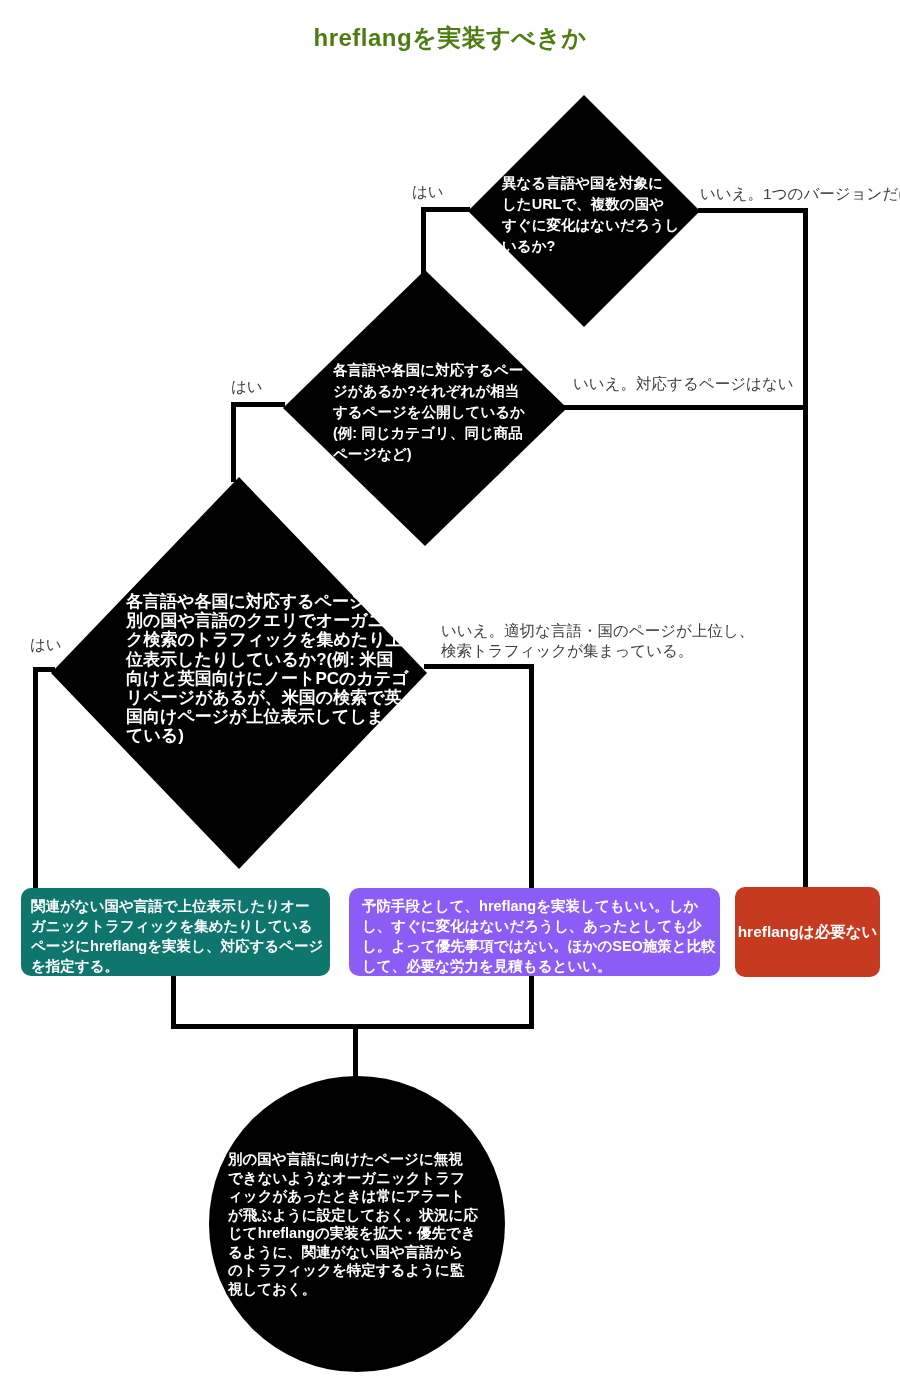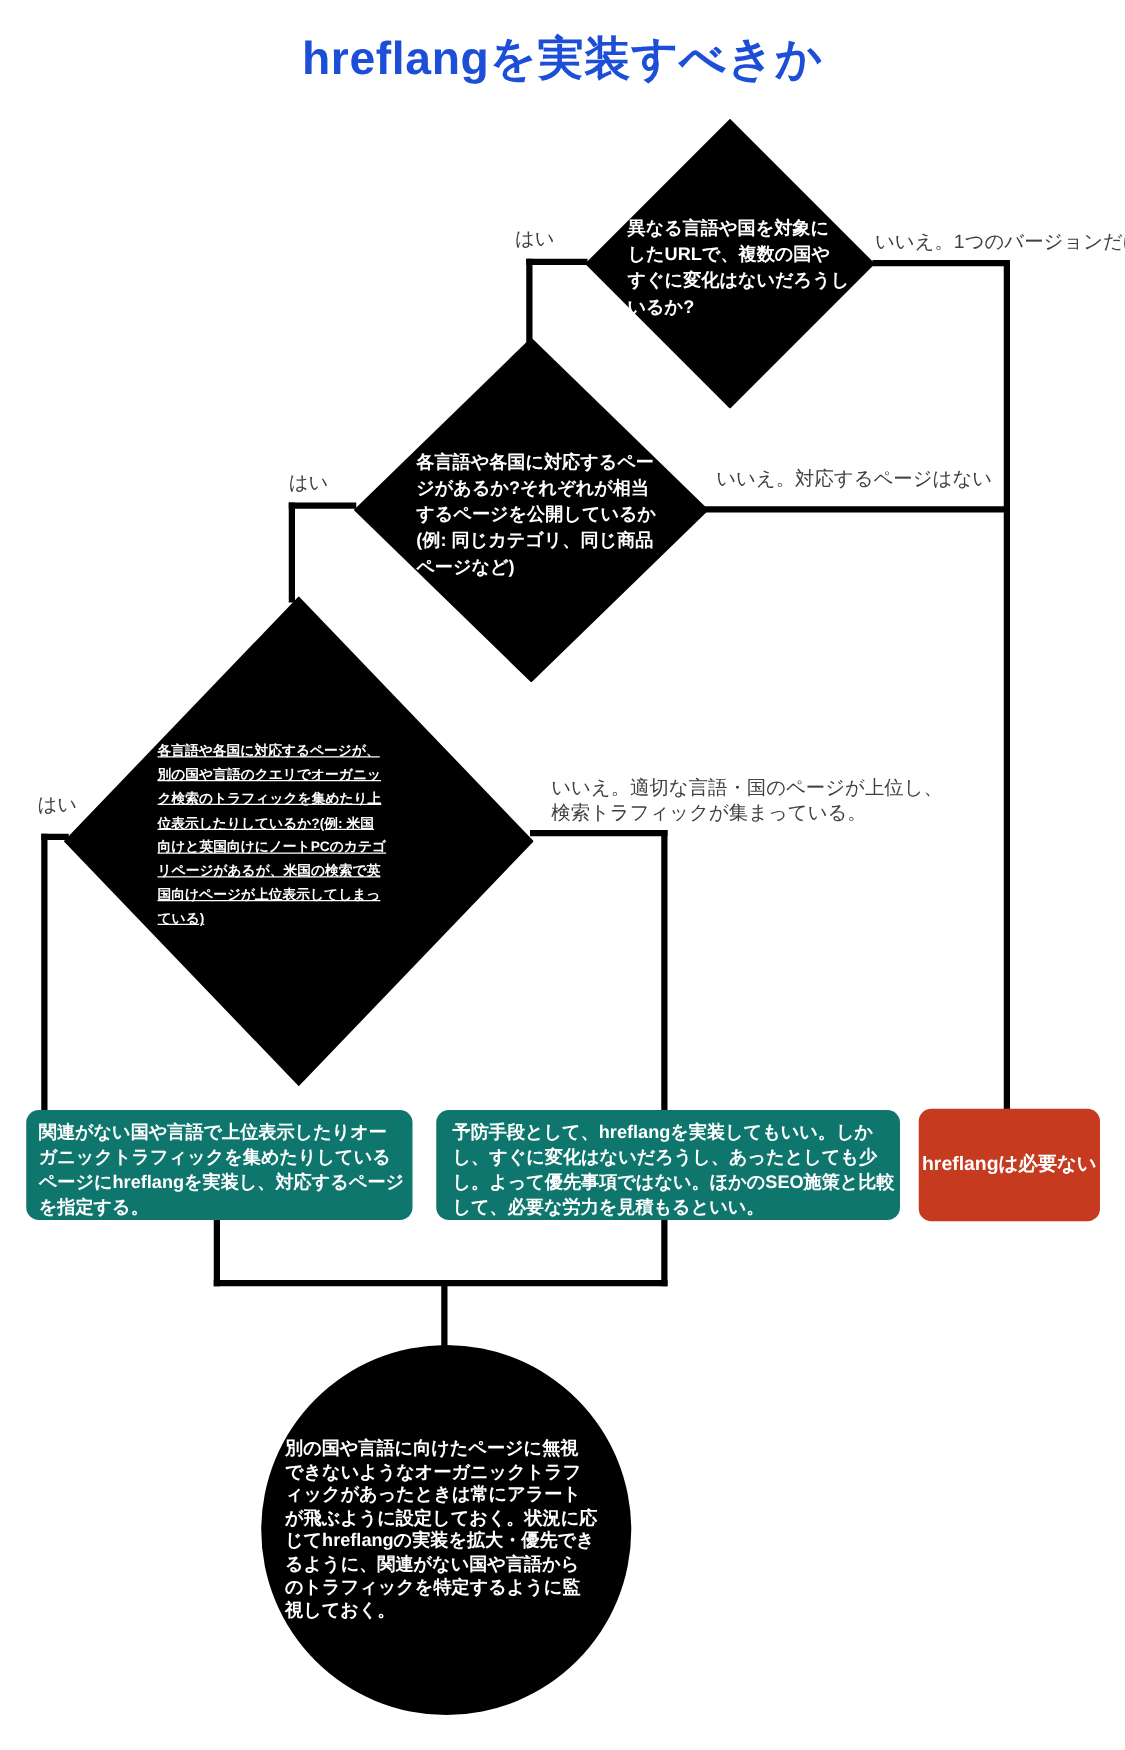--- a/index.html
+++ b/index.html
@@ -1,19 +1,19 @@
 <!DOCTYPE html>
 <html><head>
 <meta charset="utf-8">
 <style>
   html,body{margin:0;padding:0;background:#ffffff;}
   #page{position:relative;width:900px;height:1400px;background:#ffffff;overflow:hidden;
         font-family:"Liberation Sans","DejaVu Sans",sans-serif;}
   .title{position:absolute;left:0;top:22px;width:900px;text-align:center;
-         font-size:37px;font-weight:800;color:#1d4ed8;letter-spacing:0.5px;}
+         font-size:24px;font-weight:800;color:#4d7c0f;letter-spacing:0.5px;}
   .diamond{position:absolute;background:#000;
            clip-path:polygon(50% 0,100% 50%,50% 100%,0 50%);}
   .circle{position:absolute;background:#000;border-radius:50%;
           display:flex;align-items:center;justify-content:center;text-decoration:underline;}
   .qtext{position:absolute;color:#fff;font-weight:700;white-space:pre;}
   .label{position:absolute;color:#404040;font-size:15.5px;font-weight:500;white-space:pre;line-height:20px;}
   .line{position:absolute;background:#000;}
   .box{position:absolute;border-radius:10px;color:#fff;font-weight:700;
        font-size:14.5px;line-height:20px;white-space:pre;box-sizing:border-box;}
   .ctext{color:#fff;font-weight:700;font-size:14.5px;line-height:18.5px;white-space:pre;width:258px;}
@@ -52,38 +52,38 @@
   <div class="diamond" style="left:283px;top:270px;width:284px;height:276px;"></div>
   <div class="qtext" style="left:333px;top:360px;font-size:14.5px;line-height:21px;">各言語や各国に対応するペー
 ジがあるか?それぞれが相当
 するページを公開しているか
 (例: 同じカテゴリ、同じ商品
 ページなど)</div>
   <div class="label" style="left:231px;top:377px;">はい</div>
   <div class="label" style="left:573px;top:374px;">いいえ。対応するページはない</div>
 
   <div class="diamond" style="left:51px;top:477px;width:376px;height:392px;"></div>
-  <div class="qtext" style="left:126px;top:592px;font-size:11px;line-height:19.2px;text-decoration:underline;">各言語や各国に対応するページが、
+  <div class="qtext" style="left:126px;top:592px;font-size:17px;line-height:19.2px;">各言語や各国に対応するページが、
 別の国や言語のクエリでオーガニッ
 ク検索のトラフィックを集めたり上
 位表示したりしているか?(例: 米国
 向けと英国向けにノートPCのカテゴ
 リページがあるが、米国の検索で英
 国向けページが上位表示してしまっ
 ている)</div>
   <div class="label" style="left:30px;top:635px;">はい</div>
   <div class="label" style="left:441px;top:621px;">いいえ。適切な言語・国のページが上位し、
 検索トラフィックが集まっている。</div>
 
   <div class="box" style="left: 21px; top: 888px; width: 309px; height: 88px; padding: 8px 10px; background: #0f766e;">関連がない国や言語で上位表示したりオー
 ガニックトラフィックを集めたりしている
 ページにhreflangを実装し、対応するページ
 を指定する。</div>
 
-  <div class="box" style="left: 349px; top: 888px; width: 371px; height: 88px; padding: 8px 13px; background: #0f766e;">予防手段として、hreflangを実装してもいい。しか
+  <div class="box" style="left: 349px; top: 888px; width: 371px; height: 88px; padding: 8px 13px; background: #8b5cf6;">予防手段として、hreflangを実装してもいい。しか
 し、すぐに変化はないだろうし、あったとしても少
 し。よって優先事項ではない。ほかのSEO施策と比較
 して、必要な労力を見積もるといい。</div>
 
   <div class="box" style="left: 735px; top: 887px; width: 145px; height: 90px; display: flex; align-items: center; justify-content: center; font-size: 15.5px; background: rgb(198, 58, 32);">hreflangは必要ない</div>
 
   <div class="circle" style="left:209px;top:1076px;width:296px;height:296px;">
     <div class="ctext">別の国や言語に向けたページに無視
 できないようなオーガニックトラフ
 ィックがあったときは常にアラート

